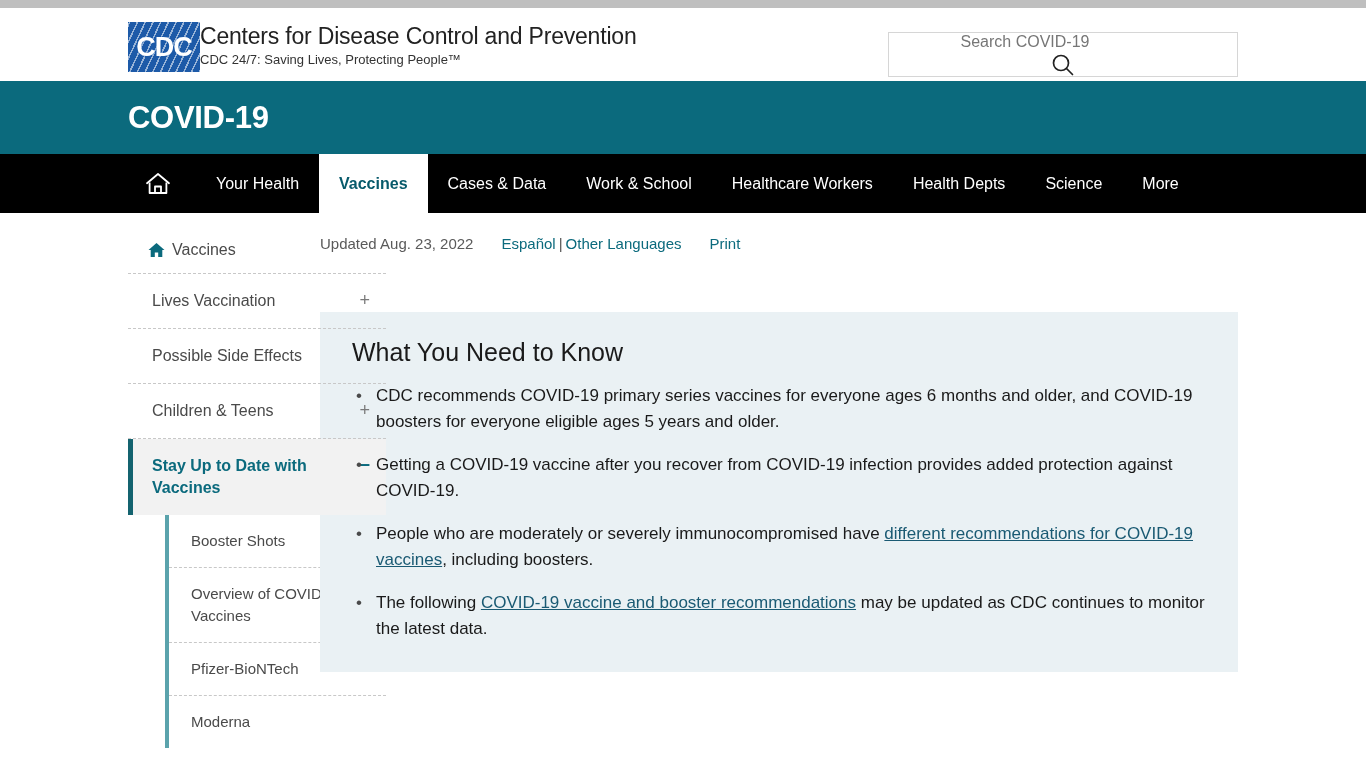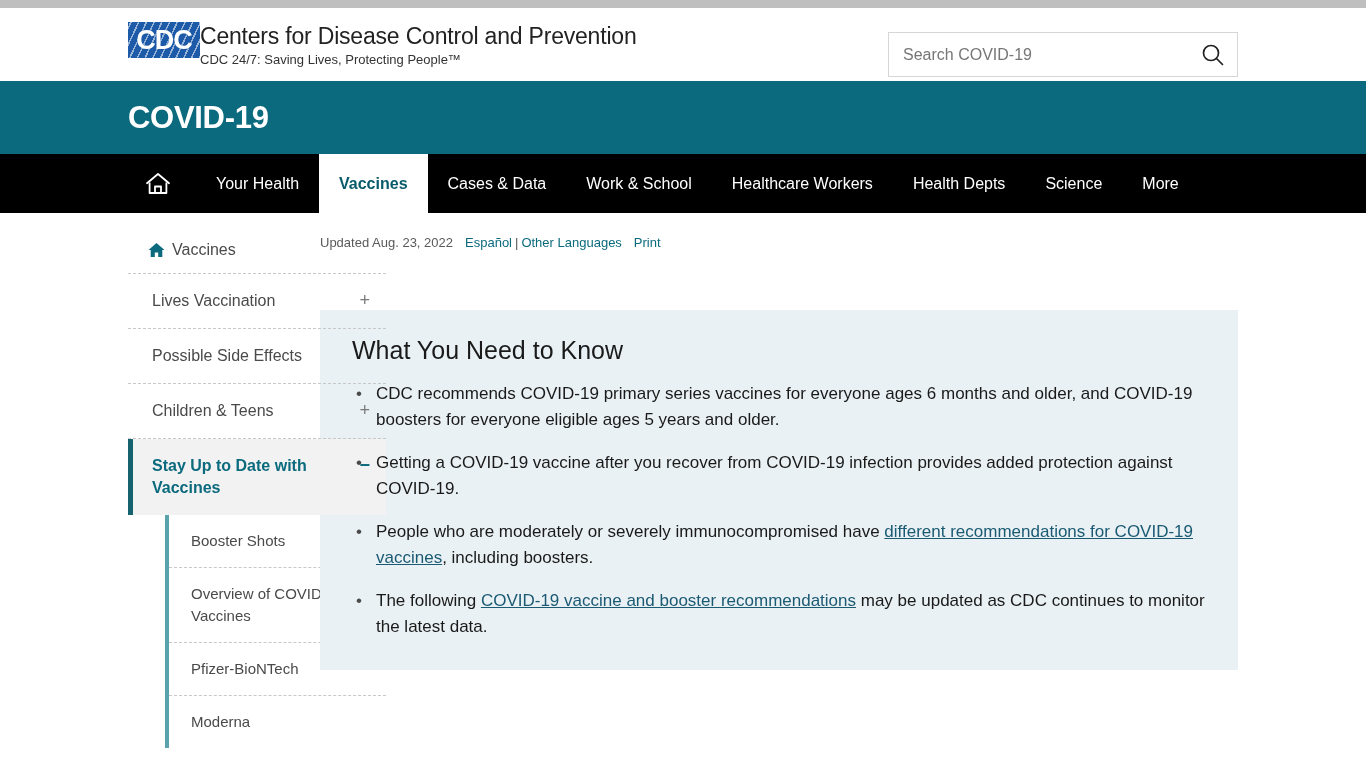--- a/index.html
+++ b/index.html
@@ -26,21 +26,21 @@
     position: relative;
     border-bottom: 1px solid #ffffff;
   }
   .cdc-logo-block {
     position: absolute;
     left: 128px; top: 14px;
     display: flex;
     align-items: flex-start;
   }
   .cdc-mark {
-    width: 72px; height: 36px;
+    width: 72px; height: 50px;
     background: #1d5aa8;
     position: relative;
     overflow: hidden;
     flex: none;
   }
   .cdc-mark .stripes {
     position: absolute; inset: 0;
     background: repeating-linear-gradient(
         -65deg,
         rgba(255,255,255,0.55) 0px,
@@ -80,21 +80,22 @@
   }
 
   
   .search-wrap {
     position: absolute;
     right: 128px; top: 24px;
     width: 350px; height: 45px;
     border: 1px solid #d6d6d6;
     background: #fff;
     display: flex;
-    align-items: flex-end;
+    align-items: center;
+    flex-direction: column;
   }
   .search-input {
     flex: 1;
     height: 100%;
     border: none;
     outline: none;
     padding: 0 12px 0 14px;
     font-family: "Liberation Sans", sans-serif;
     font-size: 16px;
     color: #333;
@@ -237,22 +238,22 @@
     font-size: 35px;
     line-height: 47px;
     color: #1a1a1a;
     font-weight: normal;
     margin: 0 0 16px 0;
     letter-spacing: -0.2px;
   }
   .meta-row {
     display: flex;
     align-items: baseline;
-    gap: 12px;
-    font-size: 13px;
+    gap: 28px;
+    font-size: 15px;
     margin-bottom: 60px;
   }
   .meta-updated { color: #5a5a5a; }
   .meta-langs { color: #075a6b; }
   .meta-langs a { color: #0b6a7d; text-decoration: none; cursor: pointer; }
   .meta-langs .sep { color: #555; margin: 0 3px; }
   .meta-print { color: #0b6a7d; text-decoration: none; cursor: pointer; }
 
   .kyn-box {
     background: #eaf1f4;

